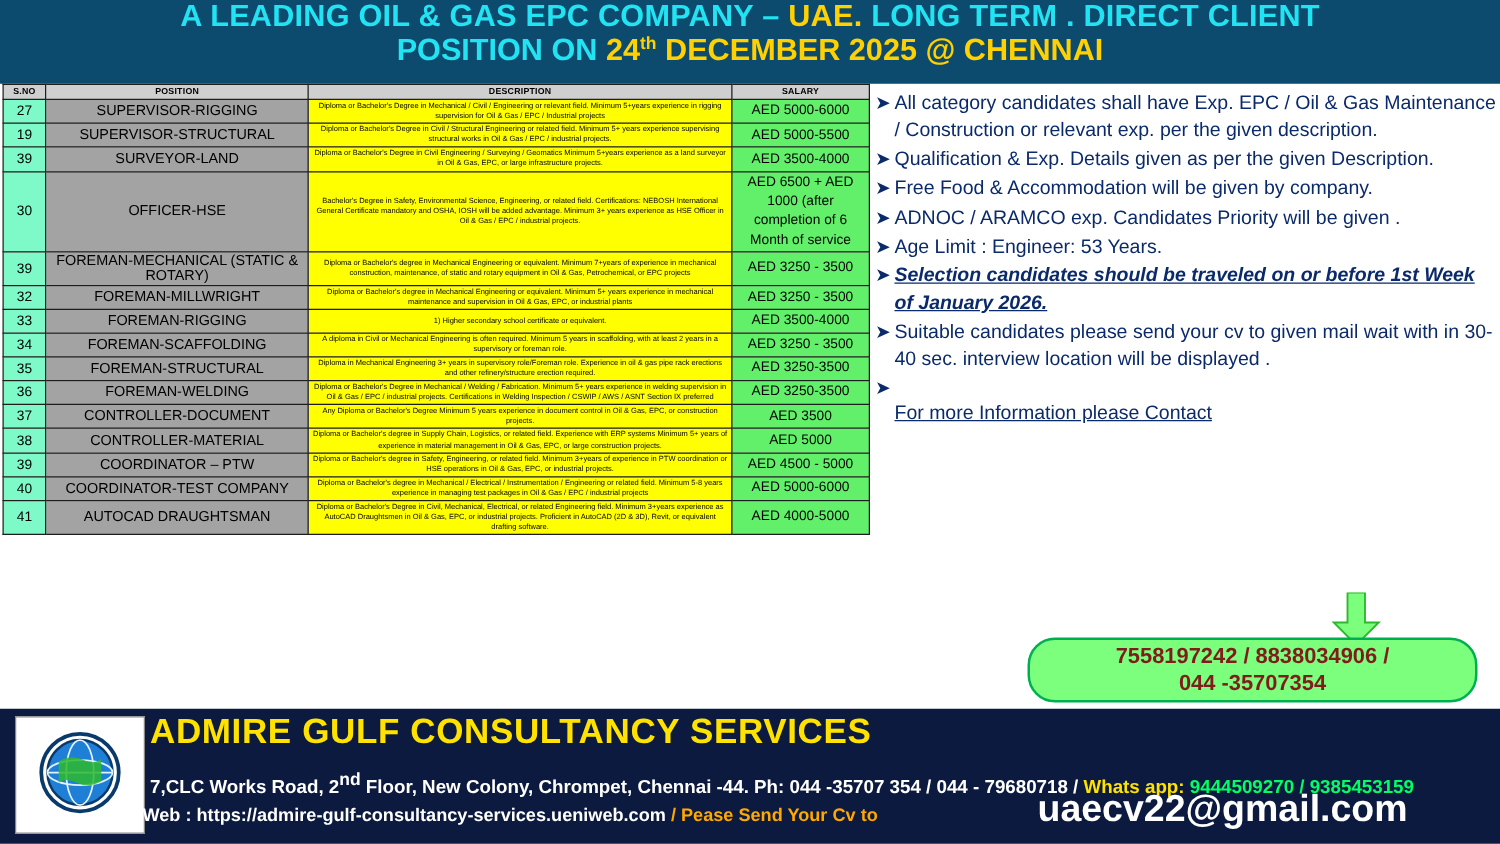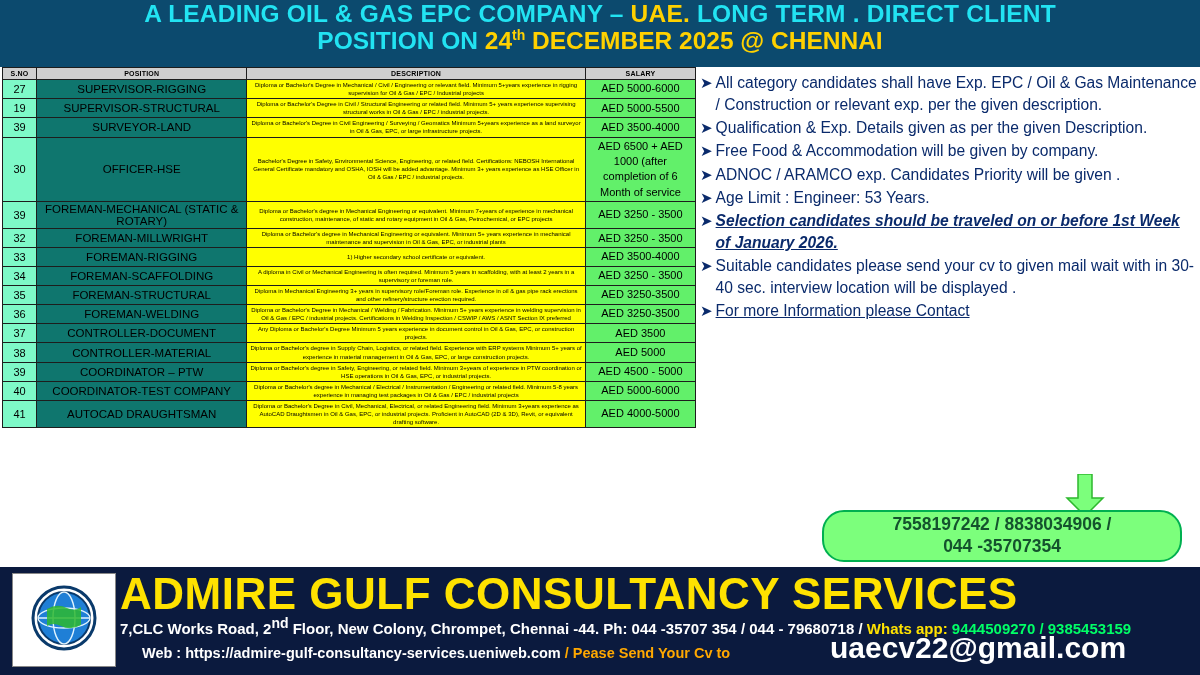--- a/index.html
+++ b/index.html
@@ -37,76 +37,76 @@
   table.jobs thead th {
     background:#cfcfcf; color:#000; font-size:7px; font-weight:bold; height:12px;
     letter-spacing:.2px;
   }
   col.c-sno { width:34px; }
   col.c-pos { width:210px; }
   col.c-desc { width:338px; }
   col.c-sal { width:110px; }
 
   td.sno { background:#7ef9c8; font-size:11px; color:#000; }
-  td.pos { background:#0f766e; font-size:11.5px; color:#000; }
+  td.pos { background:#a3a3a3; font-size:11.5px; color:#000; }
   td.desc { background:#ffff00; font-size:6px; color:#000; line-height:1.35; padding:2px 4px; }
   td.sal { background:#62f06a; font-size:11px; color:#000; line-height:1.4; }
 
   
   .notes {
     position:absolute; left:700px; top:72px; width:498px;
     font-size:15.6px; color:#0a2a6b; line-height:1.42;
   }
   .note { display:flex; align-items:flex-start; margin-bottom:1px; }
   .note .arrow { flex:0 0 auto; margin-right:3px; font-size:15px; color:#0a2a6b; }
   .note .txt { flex:1 1 auto; }
   .note.sel .txt {
     color:#0a2a6b; font-style:italic; font-weight:bold; text-decoration:underline;
   }
   .note.contact .txt {
-    color:#0a2a6b; text-decoration:underline; font-weight:normal;
+    color:#0a2a6b; text-decoration:underline; font-weight:normal;margin-top:20px;
   }
 
   
   .big-arrow {
     position:absolute; left:1065px; top:474px; width:40px; height:42px;
   }
 
   
   .phone-box {
     position:absolute; left:822px; top:510px; width:360px; height:52px;
     background:#7cff7c; border:2px solid #00b050; border-radius:22px;
     display:flex; flex-direction:column; align-items:center; justify-content:center;
-    color:#14532d; font-weight:bold; font-size:17.5px; line-height:1.25;
+    color:#7f1d1d; font-weight:bold; font-size:17.5px; line-height:1.25;
   }
 
   
   .footer {
     position:absolute; left:0; top:567px; width:1200px; height:108px;
     background:#0b1a3e; color:#fff;
   }
   .logo-box {
     position:absolute; left:12px; top:6px; width:104px; height:94px;
     background:#ffffff; border:1px solid #888;
     display:flex; align-items:center; justify-content:center;
   }
   .globe { width:70px; height:70px; position:relative; }
   .footer-title {
     position:absolute; left:120px; top:2px;
-    font-size:44px; font-weight:bold; color:#ffe200; letter-spacing:.5px;
+    font-size:28px; font-weight:bold; color:#ffe200; letter-spacing:.5px;
     white-space:nowrap;
   }
   .footer-addr {
     position:absolute; left:120px; top:48px; font-size:15px; font-weight:bold;
     color:#ffffff; white-space:nowrap;
   }
   .footer-addr .wa { color:#ffe200; }
   .footer-addr .wanum { color:#00ff66; }
   .footer-web {
-    position:absolute; left:142px; top:78px; font-size:14.5px; font-weight:bold;
+    position:absolute; left:114px; top:78px; font-size:14.5px; font-weight:bold;
     color:#ffffff; white-space:nowrap;
   }
   .footer-web .sendcv { color:#ffa800; }
   .footer-mail {
     position:absolute; left:830px; top:64px; font-size:30px; font-weight:bold;
     color:#ffffff; white-space:nowrap;text-align:right;
   }
 </style>
 </head>
 <body>

